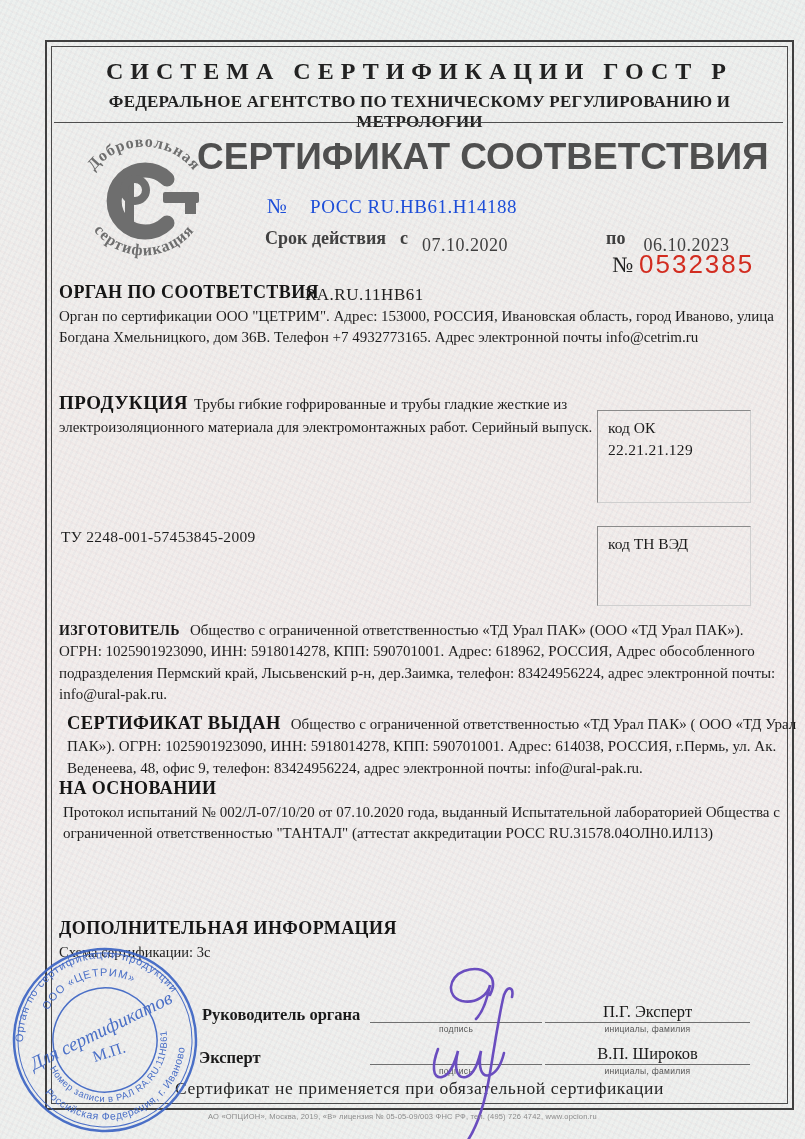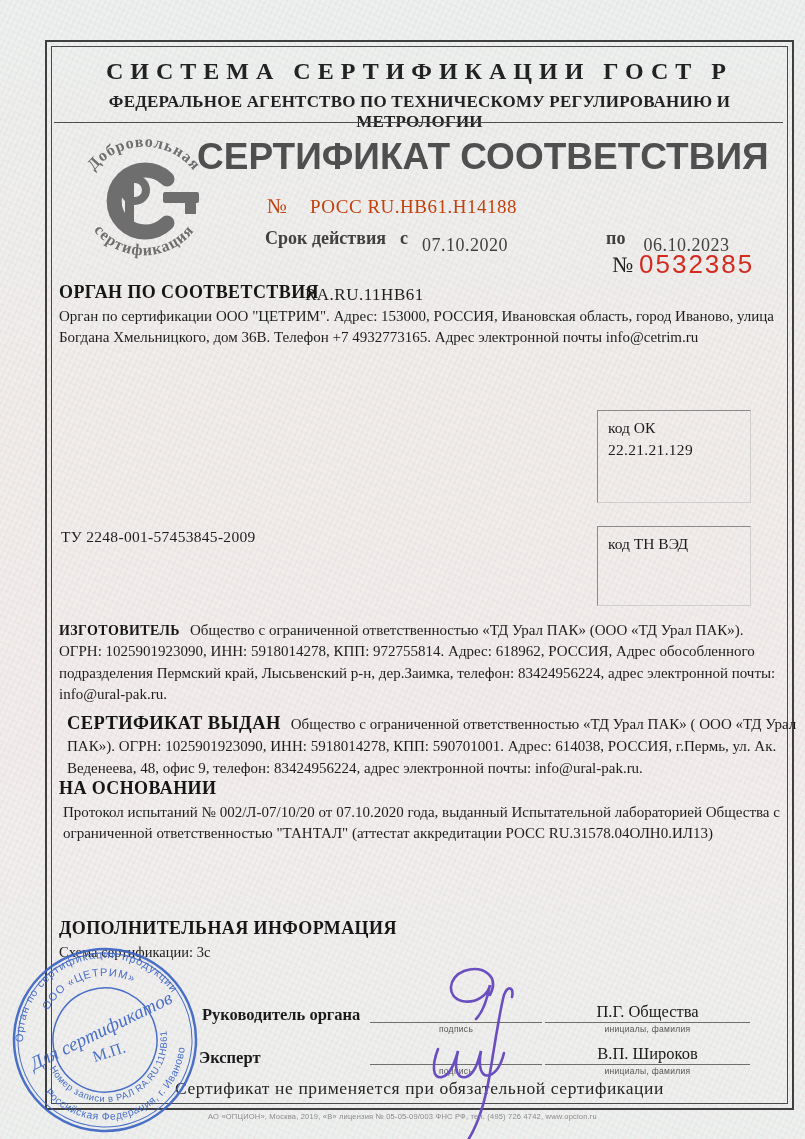--- a/index.html
+++ b/index.html
@@ -37,21 +37,21 @@
   }
   .hdr-divider{
     left:7px;top:80px;width:729px;height:0;border-top:1.5px solid #4e4e4e;
   }
   .logo{left:22px;top:92px;}
   .cert-title{
     left:150px;top:94px;width:585px;text-align:left;
     font-family:"Liberation Sans", sans-serif;
     font-size:37px;font-weight:bold;color:#4f4f4f;letter-spacing:0px;
   }
-  .cert-no-line{left:220px;top:152px;font-size:20px;color:#c2410c;}
+  .cert-no-line{left:220px;top:152px;font-size:20px;color:#1d4ed8;}
   .cert-no-line .no-sign{font-size:21px;margin-right:18px;}
   .cert-no-line .no-val{font-size:19px;letter-spacing:0.5px;}
   .srok{left:218px;top:186px;font-size:18px;font-weight:bold;color:#404040;}
   .srok .date{font-weight:normal;font-size:18px;position:relative;top:7px;letter-spacing:0.5px;}
   .srok .gap1{display:inline-block;width:14px;}
   .srok .gap2{display:inline-block;width:98px;}
   .srok .gap3{display:inline-block;width:18px;}
   .blank-no{left:565px;top:206px;font-size:22px;color:#222;}
   .blank-no .red{
     color:#d22c20;font-family:"Liberation Sans", sans-serif;
@@ -157,47 +157,48 @@
   </div>
 
   <div class="abs blank-no">
     <span>№</span><span class="red">0532385</span>
   </div>
 
   <div class="abs sec-head organ-head">ОРГАН ПО СООТВЕТСТВИЯ</div>
   <div class="abs organ-code">RA.RU.11НВ61</div>
   <div class="abs organ-text">Орган по сертификации ООО "ЦЕТРИМ". Адрес: 153000, РОССИЯ, Ивановская область, город Иваново, улица Богдана Хмельницкого, дом 36В. Телефон +7 4932773165. Адрес электронной почты info@cetrim.ru</div>
 
+  <p class="abs prod-para" style="margin:0"><b class="sec-head">ПРОДУКЦИЯ</b><span>Трубы гибкие гофрированные и трубы гладкие жесткие из электроизоляционного материала для электромонтажных работ. Серийный выпуск.</span></p>
 
   <div class="abs code-box code-ok">
     <span>код ОК</span>
     <span class="val">22.21.21.129</span>
   </div>
 
   <div class="abs tu-line">ТУ 2248-001-57453845-2009</div>
 
   <div class="abs code-box code-tn">
     <span>код ТН ВЭД</span>
   </div>
 
-  <p class="abs man-para" style="margin:0"><b class="sec-head">ИЗГОТОВИТЕЛЬ</b><span>Общество с ограниченной ответственностью «ТД Урал ПАК» (ООО «ТД Урал ПАК»). ОГРН: 1025901923090, ИНН: 5918014278, КПП: 972755814. Адрес: 618962, РОССИЯ, Адрес обособленного подразделения Пермский край, Лысьвенский р-н, дер.Заимка, телефон: 83424956224, адрес электронной почты: info@ural-pak.ru.</span></p>
+  <p class="abs man-para" style="margin:0"><b class="sec-head">ИЗГОТОВИТЕЛЬ</b><span>Общество с ограниченной ответственностью «ТД Урал ПАК» (ООО «ТД Урал ПАК»). ОГРН: 1025901923090, ИНН: 5918014278, КПП: 590701001. Адрес: 618962, РОССИЯ, Адрес обособленного подразделения Пермский край, Лысьвенский р-н, дер.Заимка, телефон: 83424956224, адрес электронной почты: info@ural-pak.ru.</span></p>
 
   <p class="abs issued-para" style="margin:8px"><b class="sec-head">СЕРТИФИКАТ ВЫДАН</b><span>Общество с ограниченной ответственностью «ТД Урал ПАК» ( ООО «ТД Урал ПАК»). ОГРН: 1025901923090, ИНН: 5918014278, КПП: 590701001. Адрес: 614038, РОССИЯ, г.Пермь, ул. Ак. Веденеева, 48, офис 9, телефон: 83424956224, адрес электронной почты: info@ural-pak.ru.</span></p>
 
   <div class="abs sec-head basis-head">НА ОСНОВАНИИ</div>
   <div class="abs basis-para">Протокол испытаний № 002/Л-07/10/20 от 07.10.2020 года, выданный Испытательной лабораторией Общества с ограниченной ответственностью "ТАНТАЛ" (аттестат аккредитации РОСС RU.31578.04ОЛН0.ИЛ13)</div>
 
   <div class="abs sec-head dop-head">ДОПОЛНИТЕЛЬНАЯ ИНФОРМАЦИЯ</div>
   <div class="abs schema-line">Схема сертификации: 3с</div>
 
   <div class="abs sign-row-label ruk-label">Руководитель органа</div>
   <div class="abs sigline sigline1"></div>
   <div class="abs under-label pl1">подпись</div>
   <div class="abs sigline nameline1"></div>
-  <div class="abs name-block name1">П.Г. Общества</div>
+  <div class="abs name-block name1">П.Г. Эксперт</div>
   <div class="abs under-label nl1">инициалы, фамилия</div>
 
   <div class="abs sign-row-label exp-label">Эксперт</div>
   <div class="abs sigline sigline2"></div>
   <div class="abs under-label pl2">подпись</div>
   <div class="abs sigline nameline2"></div>
   <div class="abs name-block name2">В.П. Широков</div>
   <div class="abs under-label nl2">инициалы, фамилия</div>
 
   <div class="abs bottom-note">Сертификат не применяется при обязательной сертификации</div>

